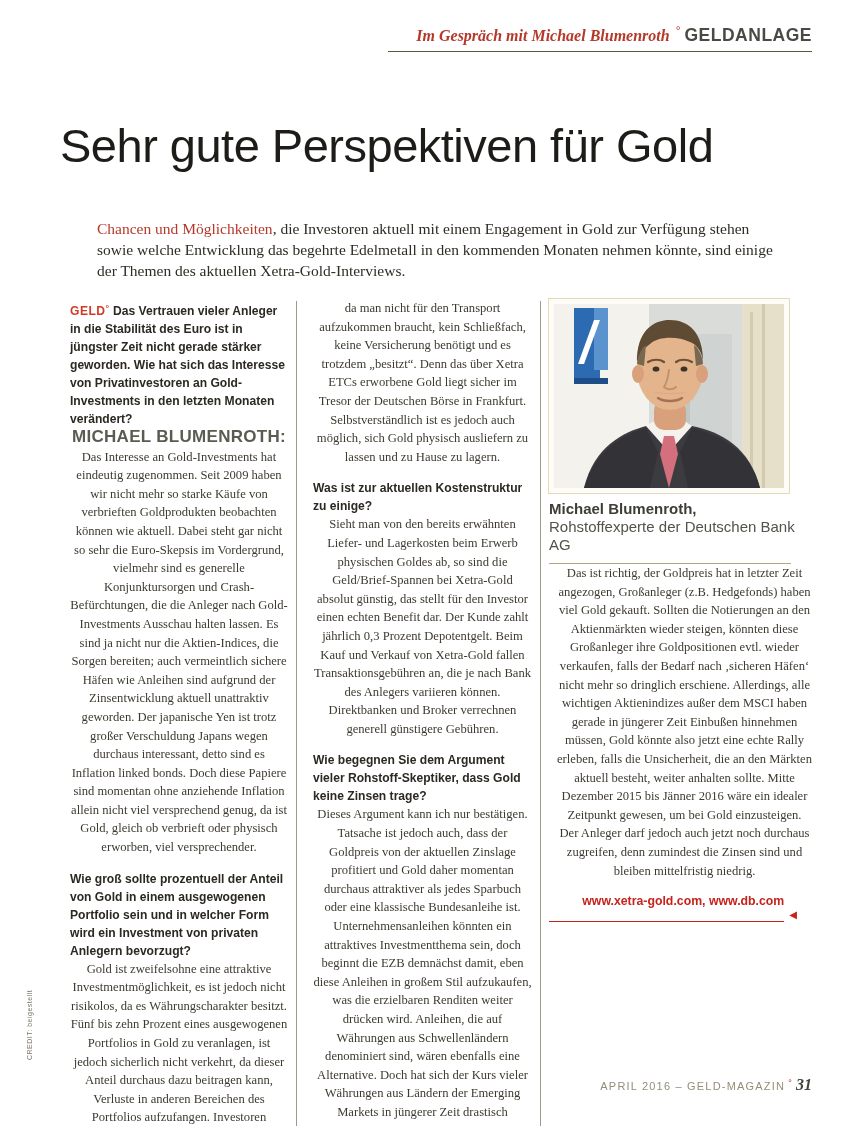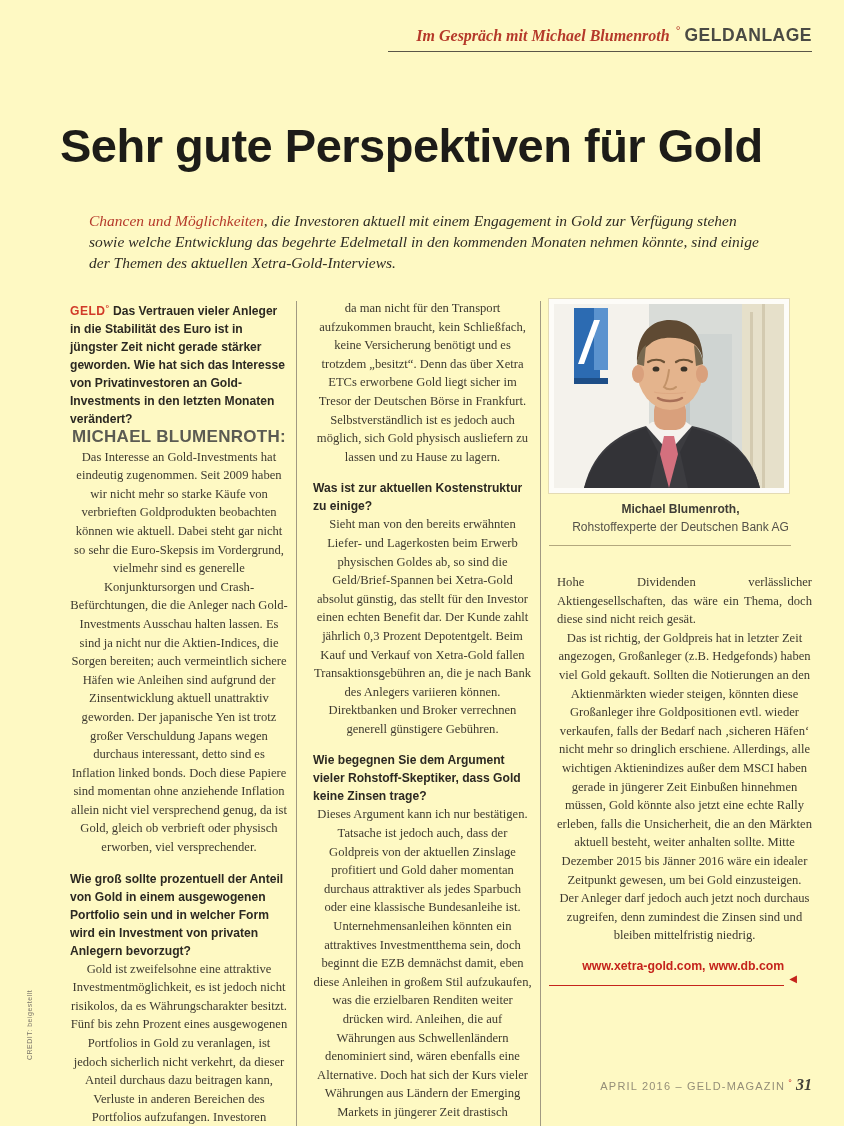--- a/index.html
+++ b/index.html
@@ -1,32 +1,32 @@
 <!DOCTYPE html>
 <html lang="de"><head>
 <meta charset="utf-8">
 <style>
   html,body{margin:0;padding:0;}
   body{background:#888;display:flex;justify-content:center;}
   .page{
-    position:relative;width:844px;height:1126px;background:#fef9c3;
+    position:relative;width:844px;height:1126px;background:#ffffff;
     overflow:hidden;font-family:"Liberation Serif",serif;color:#3e3a30;
   }
   
   .kicker-row{position:absolute;top:24px;right:32px;text-align:right;white-space:nowrap;}
   .kicker{font-family:"Liberation Serif",serif;font-style:italic;font-weight:bold;font-size:16px;color:#b5392a;}
   .kicker-degree{font-family:"Liberation Sans",sans-serif;font-size:12px;color:#b5392a;vertical-align:6px;margin:0 4px 0 6px;}
   .section-label{font-family:"Liberation Sans",sans-serif;font-weight:bold;font-size:17.5px;color:#4a4a44;letter-spacing:.5px;}
   .header-rule{position:absolute;top:51px;left:388px;right:32px;height:1px;background:#5a5648;}
   
   .title{position:absolute;top:118px;left:60px;margin:0;font-family:"Liberation Sans",sans-serif;
-    font-weight:bold;font-size:47px;letter-spacing:-0.5px;color:#1d1c18;}
+    font-weight:normal;font-size:47px;letter-spacing:-0.5px;color:#1d1c18;}
   
-  .intro{position:absolute;top:206px;left:85px;width:684px;margin:4px;
-    font-style:italic;font-size:15.5px;line-height:21px;color:#2f2c24;}
+  .intro{position:absolute;top:206px;left:85px;width:684px;margin:12px;
+    font-size:15.5px;line-height:21px;color:#2f2c24;}
   .intro .lead{color:#b5392a;}
   
   .columns{position:absolute;top:299px;left:62px;right:32px;display:flex;align-items:stretch;}
   .vrule{width:1px;background:#a19a82;margin:2px 8px 0 8px;min-height:752px;}
   .col{font-size:12.6px;line-height:18.6px;text-align:justify;}
   .col1{width:226px;}
   .col2{width:227px;}
   .col3{flex:1;text-align:left;}
   .col p{margin:0 0 0 8px;}
   .question{font-family:"Liberation Sans",sans-serif;font-weight:bold;font-size:12.1px;
@@ -34,21 +34,21 @@
   .q-first{margin-top:0 !important;}
   .geld-lead{color:#d13a28;letter-spacing:.5px;}
   .geld-degree{font-size:9px;vertical-align:4px;}
   .answer-lead{font-family:"Liberation Sans",sans-serif;font-weight:bold;font-size:17px;
     letter-spacing:.3px;color:#5b5b52;}
   .answer{margin:0;text-align:center;}
   .a3a{margin-bottom:0;}
   
   .photo-frame{background:#fdfcf8;padding:5px;width:230px;box-shadow:0 0 0 1px #e4dbb4;}
   .photo-frame svg{display:block;}
-  .caption{margin-top:7px;font-family:"Liberation Sans",sans-serif;font-size:12px;line-height:18px;text-align:center;}
+  .caption{margin-top:7px;font-family:"Liberation Sans",sans-serif;font-size:15px;line-height:18px;}
   .caption .cap-name{font-weight:bold;color:#3f3d36;}
   .caption .cap-role{color:#55524a;}
   .caption-rule{height:1px;background:#b3a87e;margin:9px 0 0 0;width:242px;}
   .col3-body{margin-top:27px !important;text-align:justify;}
   .weblink-row{display:flex;align-items:flex-end;margin-top:12px;width:248px;}
   .weblink-line{flex:1;border-bottom:1.5px solid #c5241c;text-align:right;
     font-family:"Liberation Sans",sans-serif;font-weight:bold;font-size:12.3px;color:#c5241c;padding-bottom:10px;}
   .weblink-arrow{color:#c5241c;font-size:10px;margin-left:5px;line-height:14px;}
   
   .footer{position:absolute;top:1076px;right:32px;white-space:nowrap;
@@ -137,21 +137,20 @@
           <path d="M104 94 C110 98 122 98 128 94" stroke="#a86f57" stroke-width="2.4" fill="none" stroke-linecap="round"></path>
           <path d="M100 88 C106 90 126 90 132 88" stroke="#d9a07c" stroke-width="1" fill="none" opacity="0.6"></path>
         </svg>
       </div>
       <div class="caption">
         <div class="cap-name">Michael Blumenroth,</div>
         <div class="cap-role">Rohstoffexperte der Deutschen Bank AG</div>
       </div>
       <div class="caption-rule"></div>
 
-      <p class="answer col3-body">Hohe Dividenden verlässlicher Aktiengesellschaften, das wäre ein Thema, doch diese sind nicht reich gesät.</p>
       <p class="answer">Das ist richtig, der Goldpreis hat in letzter Zeit angezogen, Großanleger (z.B. Hedgefonds) haben viel Gold gekauft. Sollten die Notierungen an den Aktienmärkten wieder steigen, könnten diese Großanleger ihre Goldpositionen evtl. wieder verkaufen, falls der Bedarf nach ‚sicheren Häfen‘ nicht mehr so dringlich erschiene. Allerdings, alle wichtigen Aktienindizes außer dem MSCI haben gerade in jüngerer Zeit Einbußen hinnehmen müssen, Gold könnte also jetzt eine echte Rally erleben, falls die Unsicherheit, die an den Märkten aktuell besteht, weiter anhalten sollte. Mitte Dezember 2015 bis Jänner 2016 wäre ein idealer Zeitpunkt gewesen, um bei Gold einzusteigen. Der Anleger darf jedoch auch jetzt noch durchaus zugreifen, denn zumindest die Zinsen sind und bleiben mittelfristig niedrig.</p>
 
       <div class="weblink-row">
         <div class="weblink-line">www.xetra-gold.com, www.db.com</div>
         <span class="weblink-arrow">◀</span>
       </div>
     </div>
   </div>
 
   <div class="footer">

